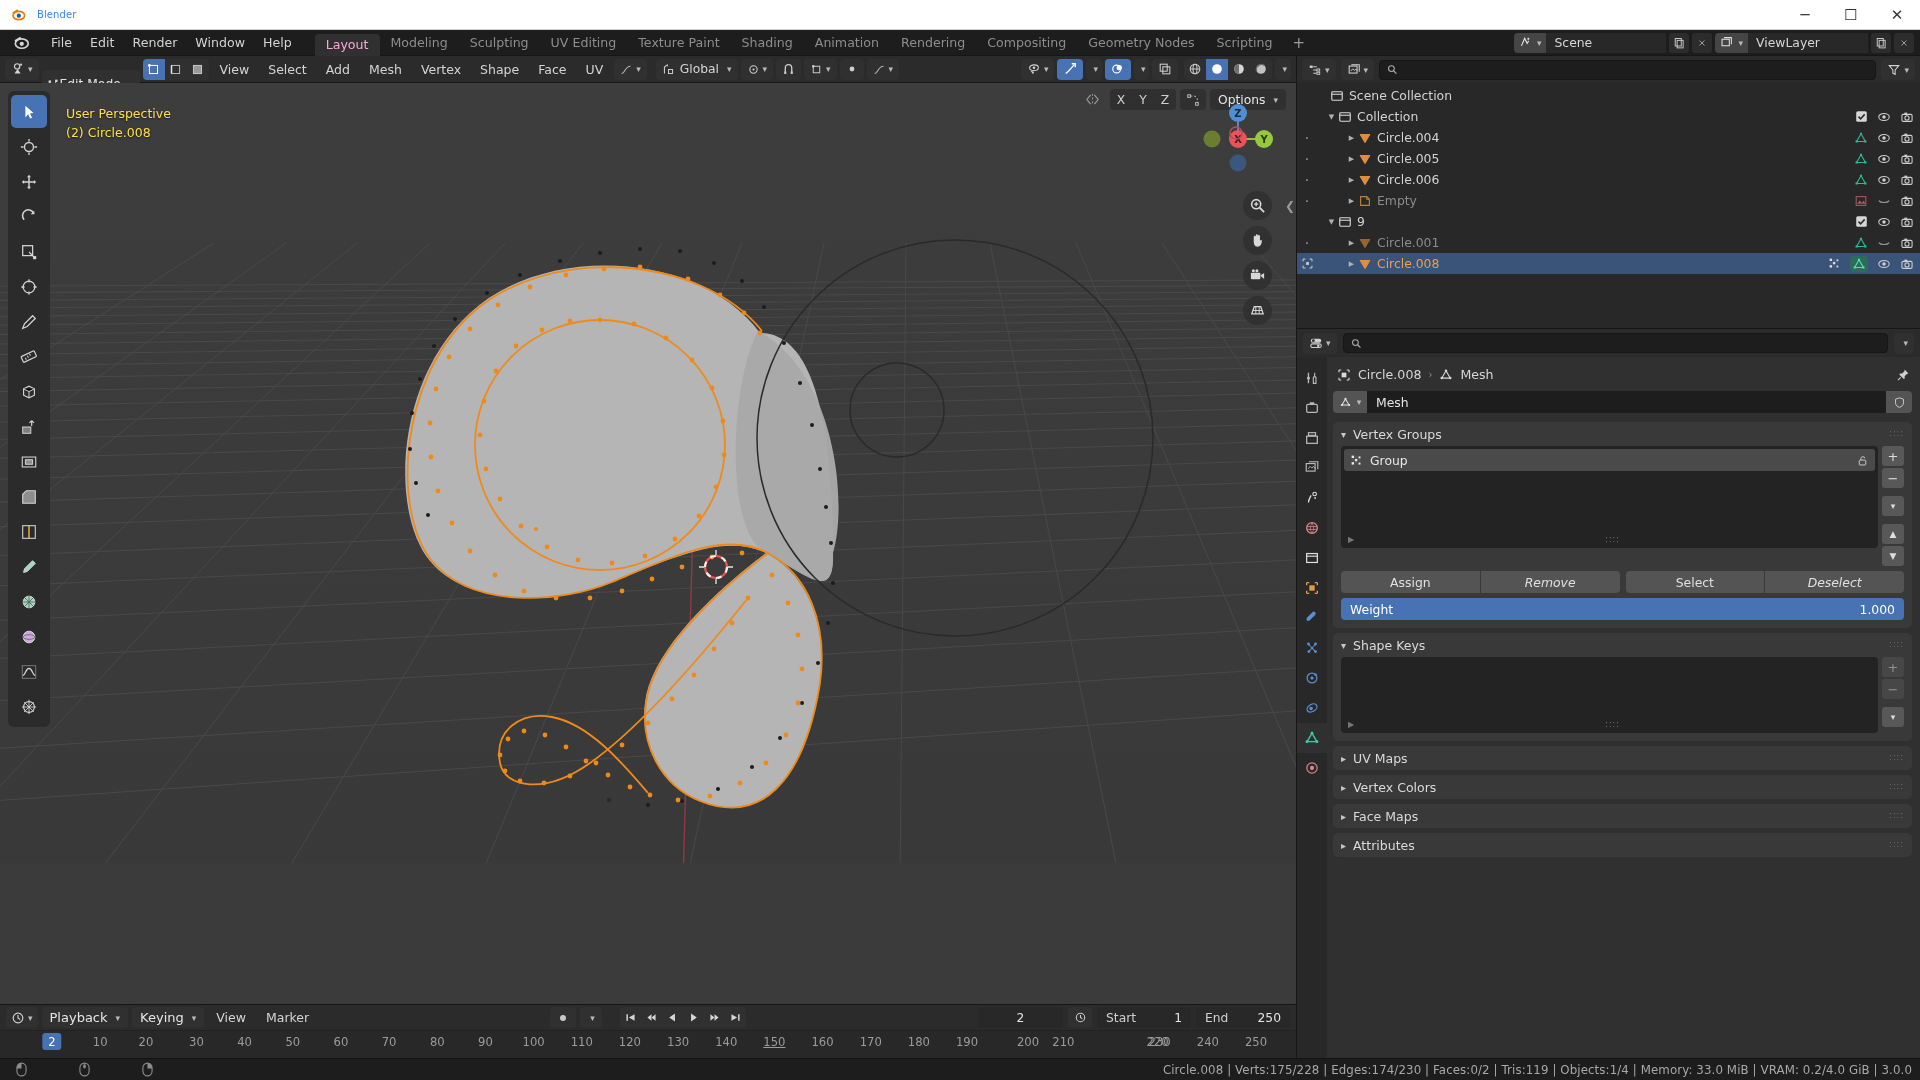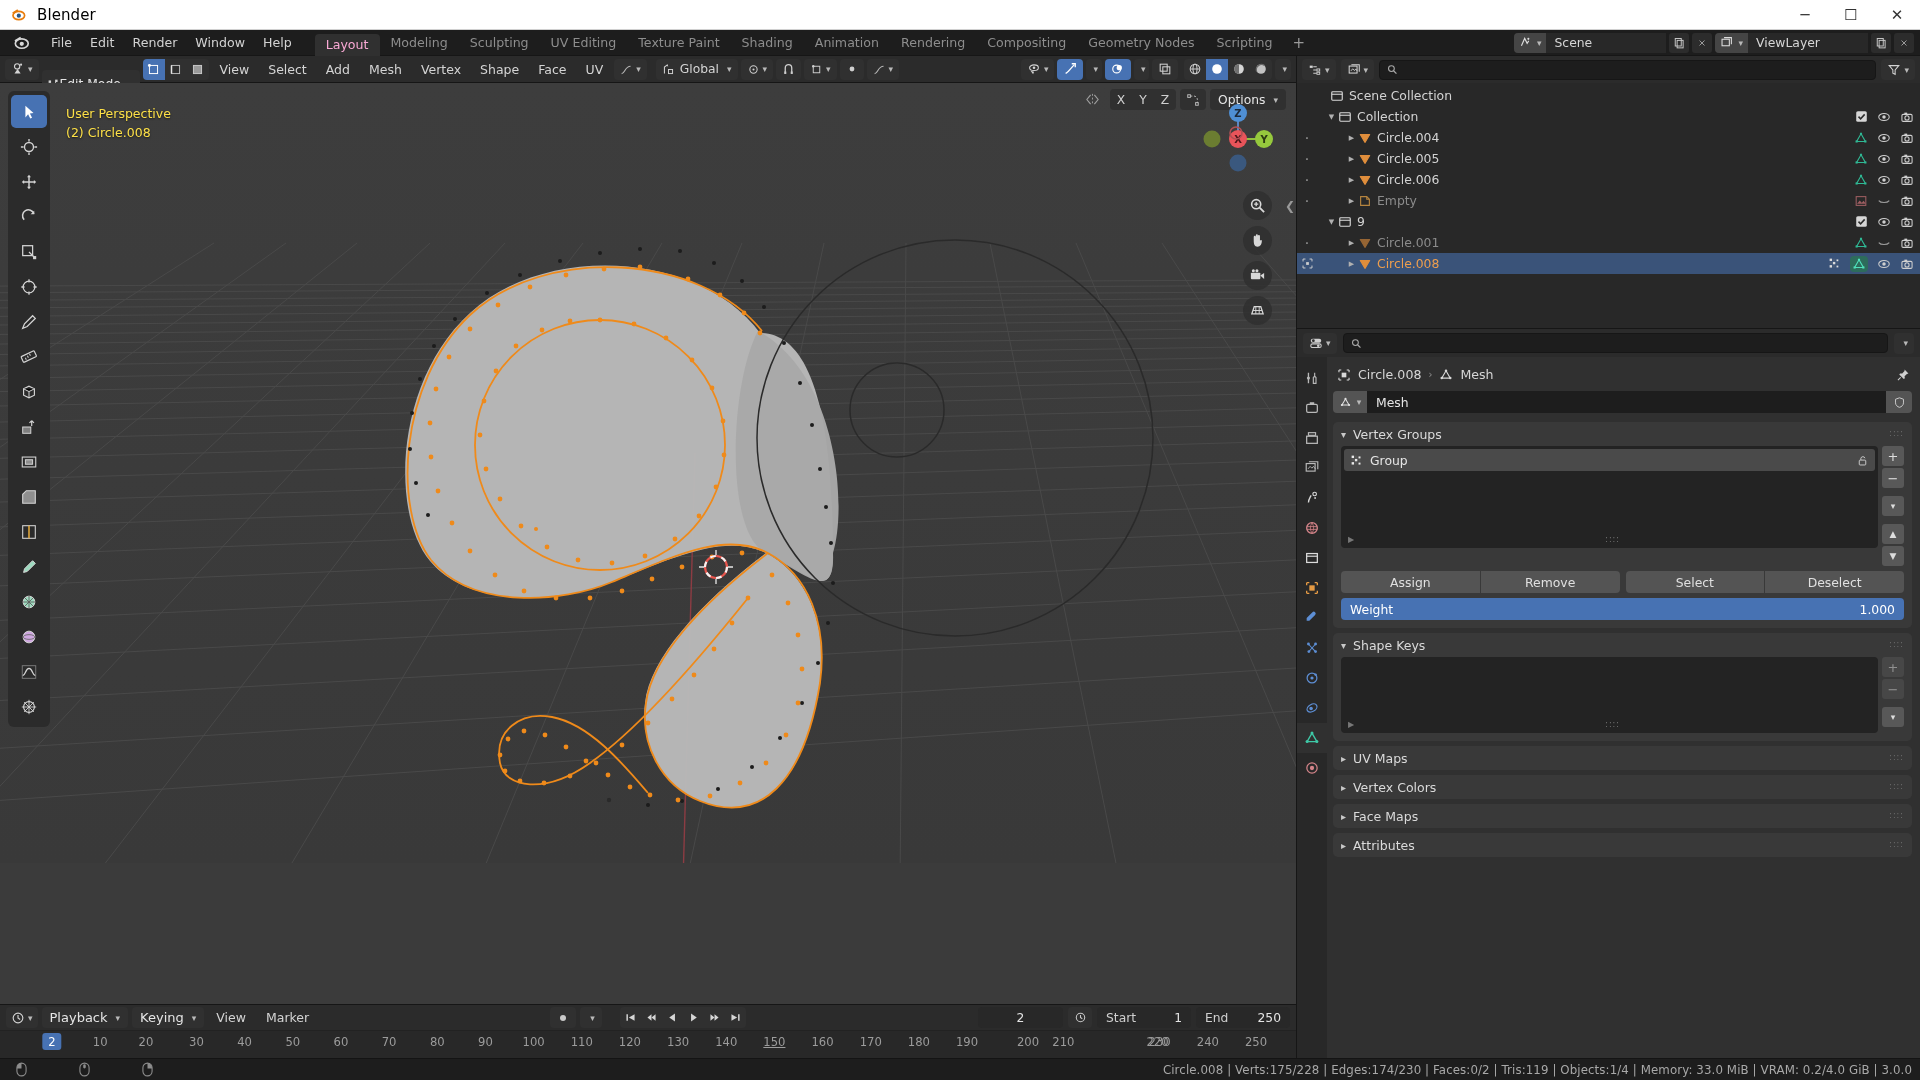--- a/index.html
+++ b/index.html
@@ -8,21 +8,21 @@
     font-family: "DejaVu Sans", "Liberation Sans", sans-serif;
     background:#1d1d1d; color:#e5e5e5; font-size:13px;
     -webkit-font-smoothing:antialiased;
   }
   .app { width:1920px; height:1080px; display:flex; flex-direction:column; }
 
   
   .titlebar { height:30px; background:#ffffff; color:#1a1a1a; display:flex; align-items:center;
               flex:0 0 30px; border-bottom:1px solid #d0d0d0; }
   .tb-icon { width:18px;height:18px;margin-left:10px;margin-right:9px; flex:0 0 18px;}
-  .tb-title { font-size:15px; color:#000000; letter-spacing:.1px;}
+  .tb-title { font-size:10px; color:#3b82f6; letter-spacing:.1px;}
   .tb-spacer { flex:1; }
   .tb-btn { width:46px;height:30px;display:flex;align-items:center;justify-content:center;
             color:#333; font-size:15px; }
 
   
   .menubar { height:26px; background:#1d1d1d; display:flex; align-items:center; flex:0 0 26px;
              border-bottom:1px solid #161616;}
   .blender-logo { width:20px;height:20px;margin:0 10px 0 12px; flex:0 0 20px;}
   .menu-item { padding:0 9px; height:22px; line-height:22px; color:#d2d2d2; font-size:12.6px;
                border-radius:3px; }
@@ -170,21 +170,21 @@
   .list-wrap { display:flex; gap:4px; }
   .list-side { width:22px; display:flex; flex-direction:column; gap:2px; }
   .sbtn { width:22px;height:20px;background:#585858;border-radius:3px;display:flex;
           align-items:center;justify-content:center; font-size:13px; color:#ddd;}
   .sbtn.dimd { background:#474747; color:#909090;}
   .btnrow { display:flex; gap:6px; margin-top:5px;}
   .bgrp { display:flex; flex:1; gap:1px; }
   .bbtn { flex:1; height:22px; background:#545454; display:flex;align-items:center;
           justify-content:center; font-size:12.4px; color:#e0e0e0;}
   .bgrp .bbtn:first-child { border-radius:4px 0 0 4px;}
-  .bgrp .bbtn:last-child { border-radius:0 4px 4px 0;}
+  .bgrp .bbtn:last-child { border-radius:0 4px 4px 0;font-style:italic;}
   .slider { height:22px; background:#4772b3; border-radius:4px; margin-top:5px;
             display:flex;align-items:center;justify-content:space-between; padding:0 9px;
             font-size:12.4px; color:#fff;}
   .panel.closed .panel-hd { }
   svg { display:block; }
 </style>
 </head>
 <body>
 
 <div class="app">

